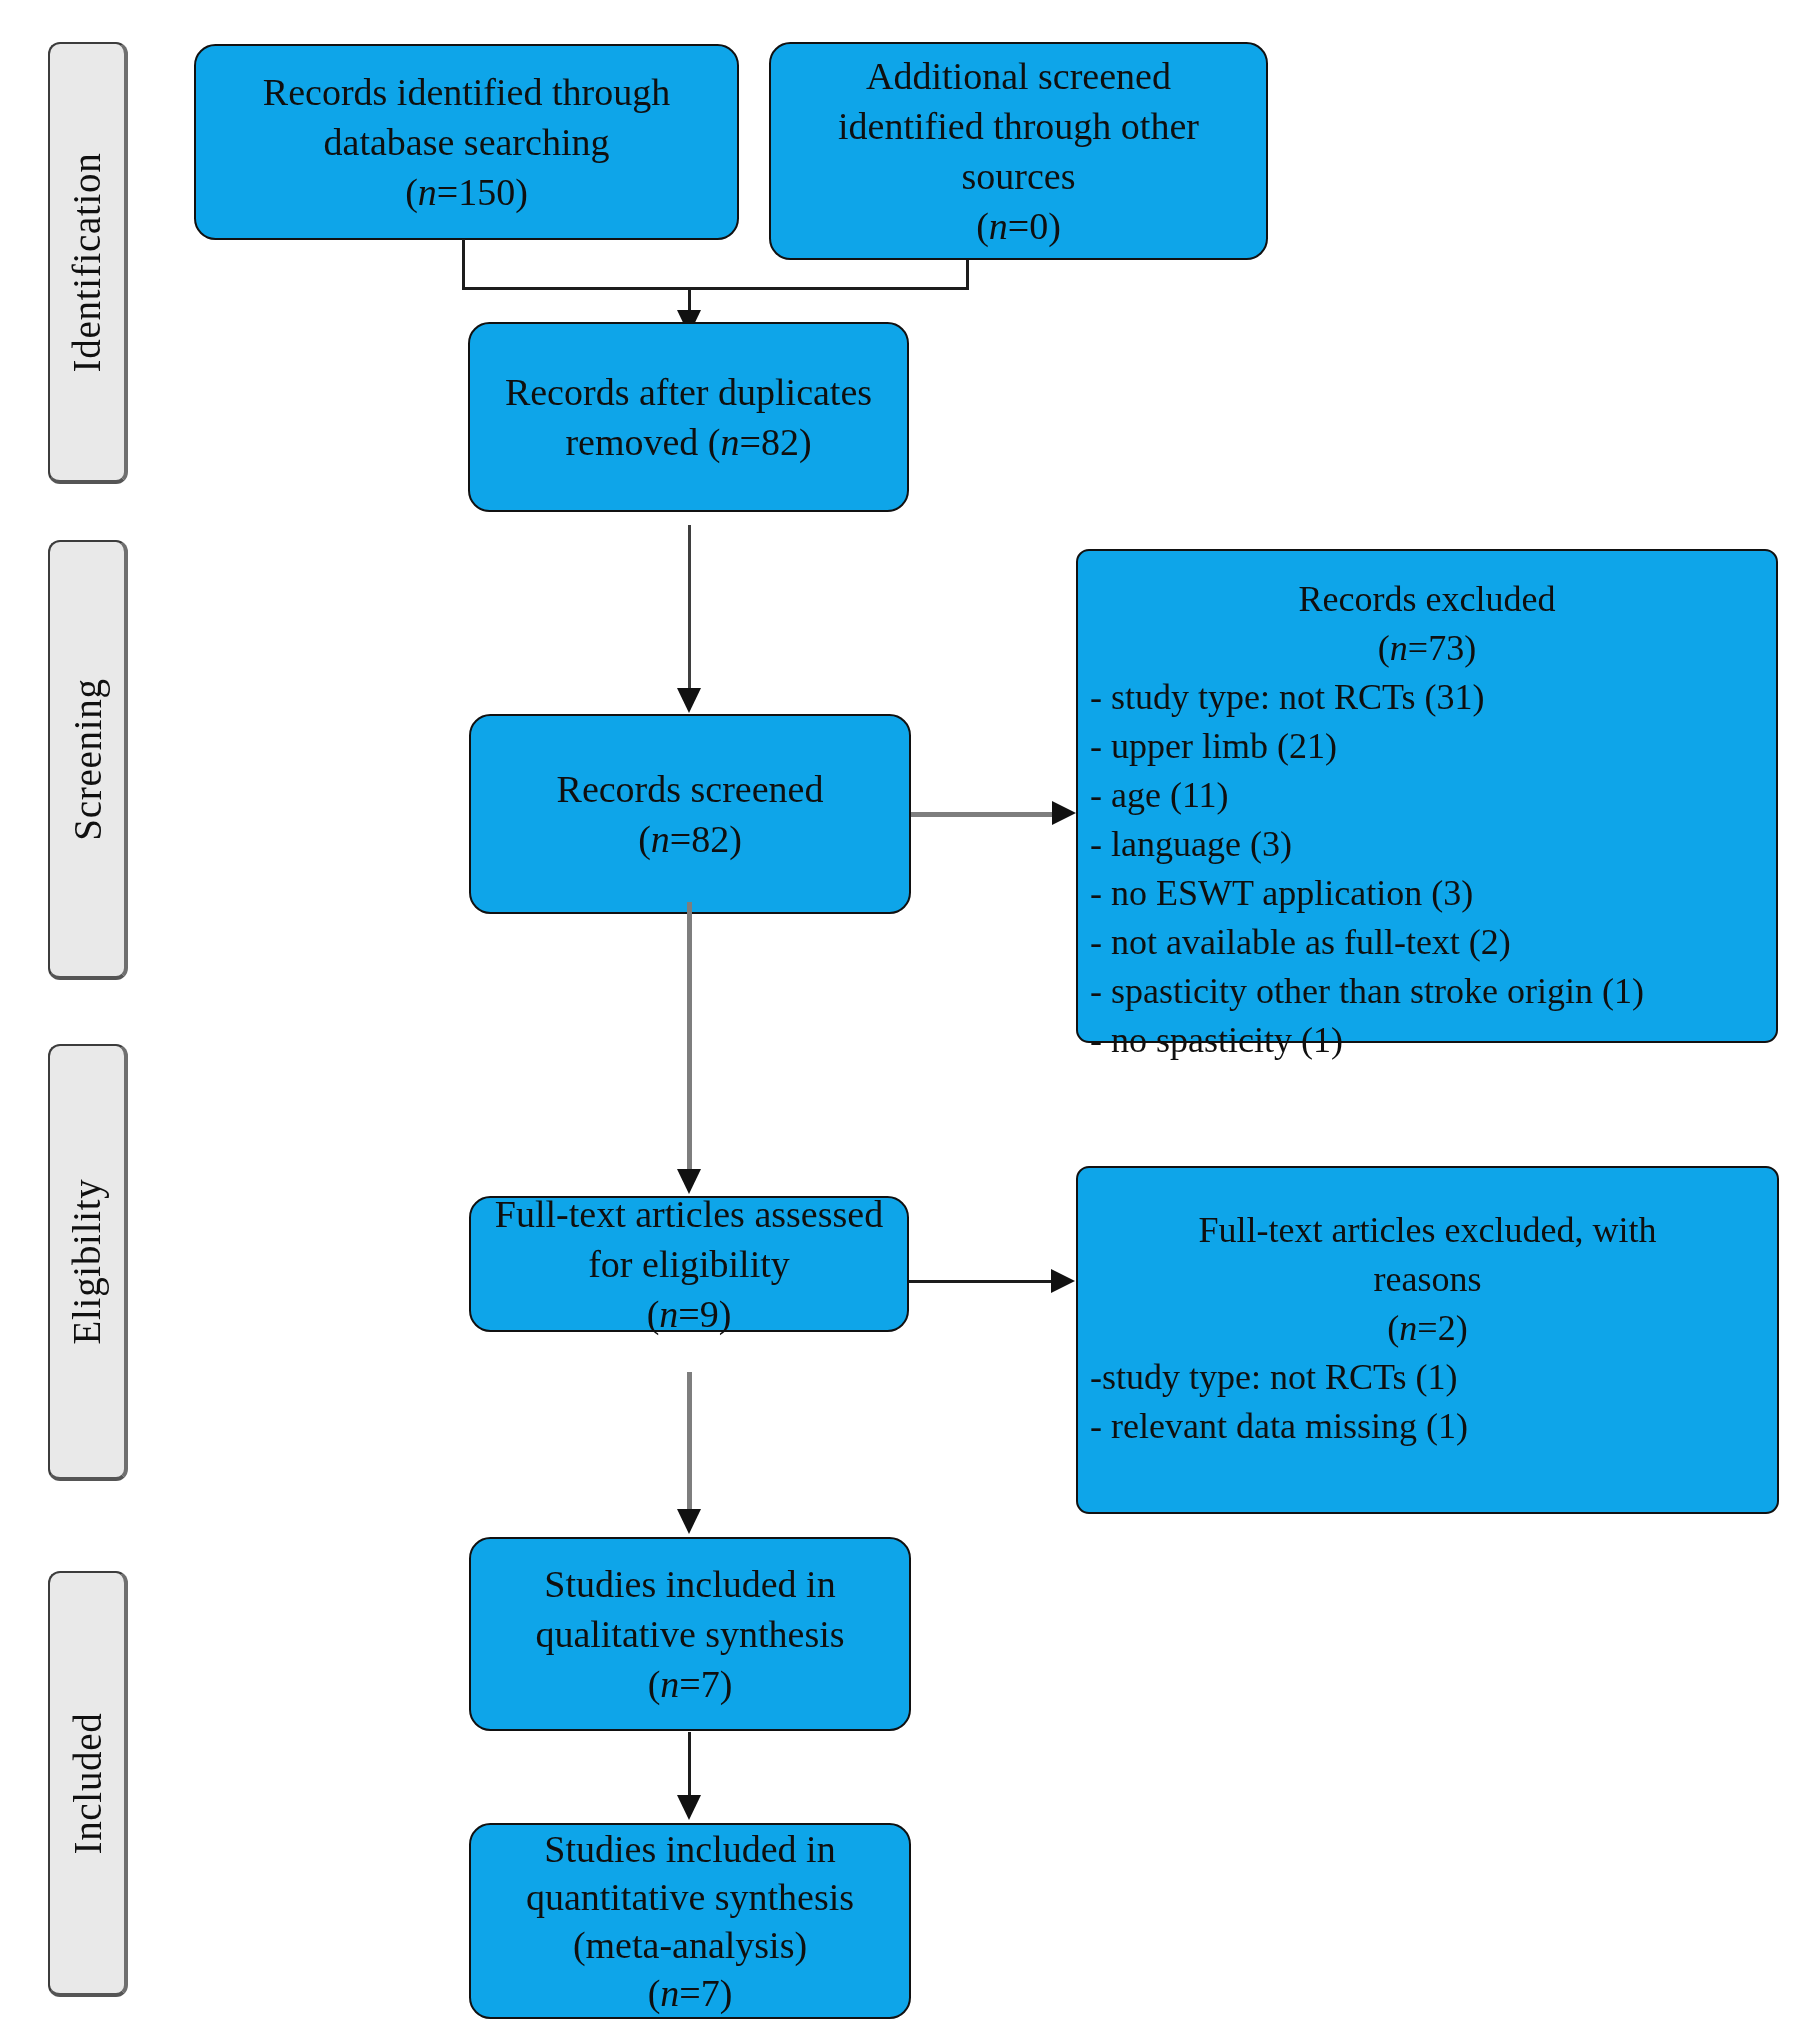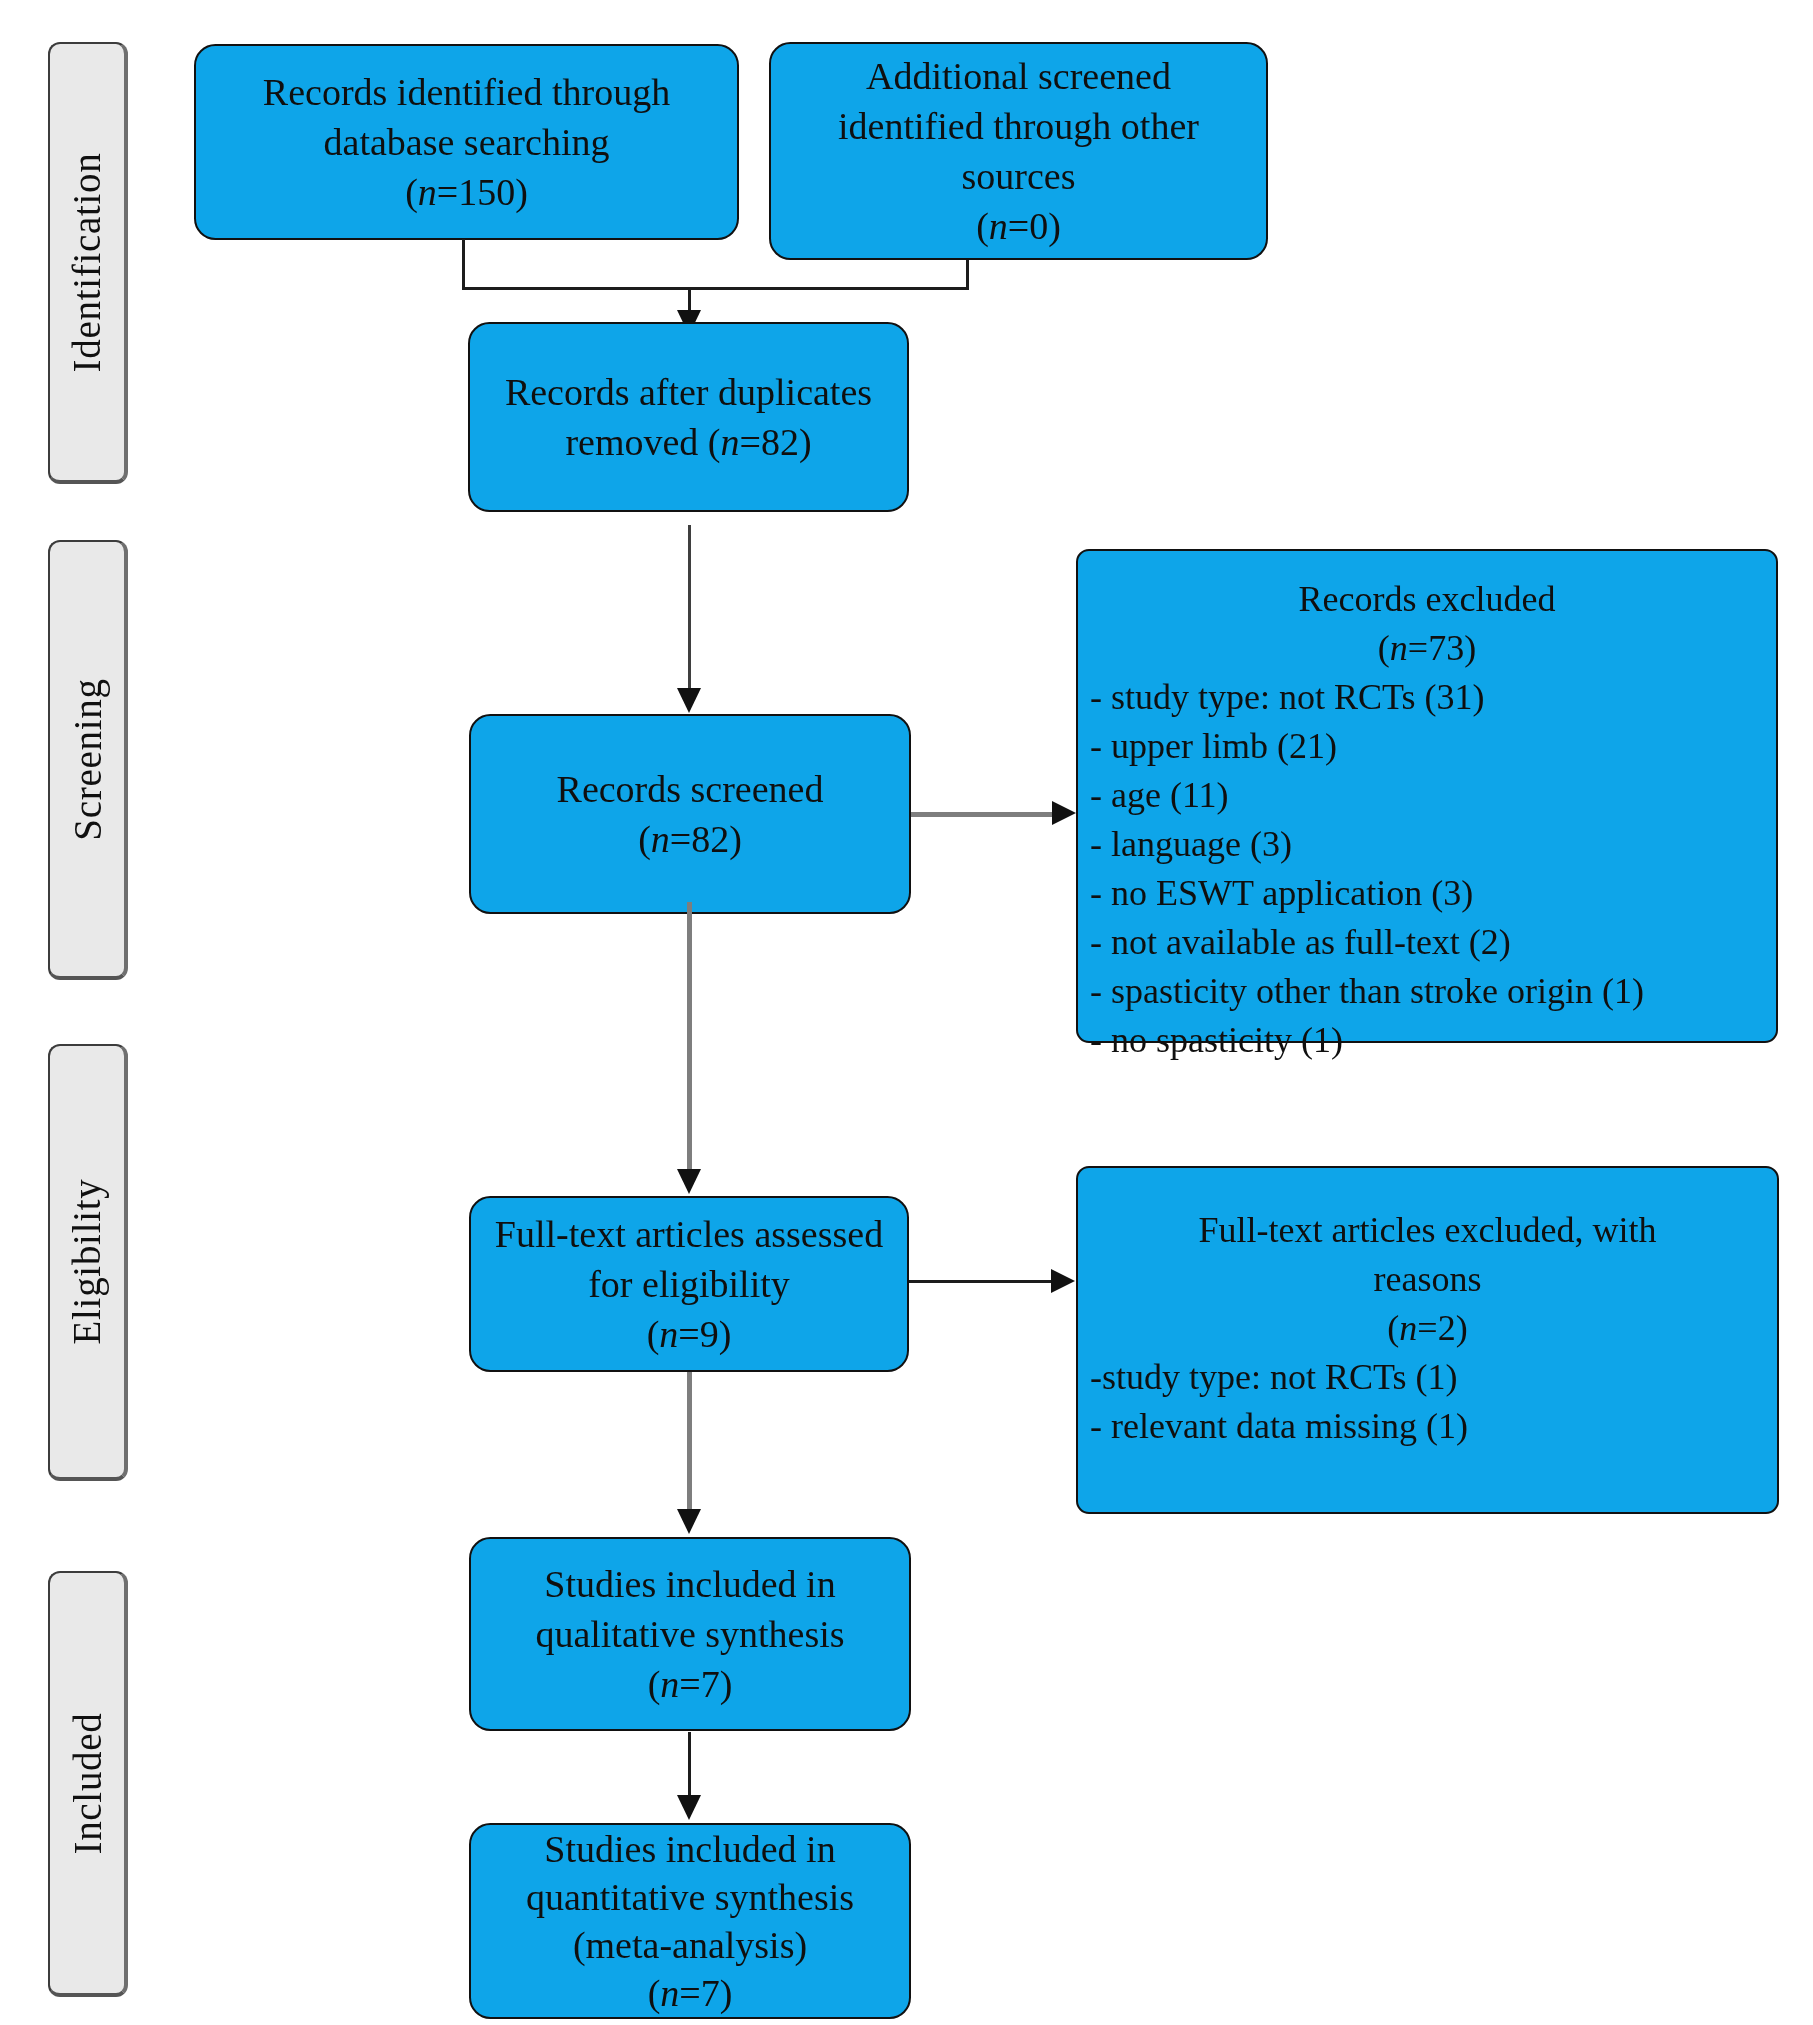--- a/index.html
+++ b/index.html
@@ -112,21 +112,21 @@
     <div class="line item">- language (3)</div>
     <div class="line item">- no ESWT application (3)</div>
     <div class="line item">- not available as full-text (2)</div>
     <div class="line item">- spasticity other than stroke origin (1)</div>
     <div class="line item">- no spasticity (1)</div>
   </div>
 
   <div class="cline gray" style="left:687px;top:902px;width:4.7px;height:268px;"></div>
   <div class="ah-down" style="left:677px;top:1169px;"></div>
 
-  <div class="box" style="left:469px;top:1196px;width:440px;height:176px;">
+  <div class="box" style="left:469px;top:1196px;width:440px;height:136px;">
     <div class="line">Full-text articles assessed</div>
     <div class="line">for eligibility</div>
     <div class="line">(<i>n</i>=9)</div>
   </div>
 
   <div class="cline" style="left:909px;top:1280px;width:145px;height:3.4px;"></div>
   <div class="ah-right" style="left:1051px;top:1269px;"></div>
 
   <div class="box big" id="box-ft-excluded" style="left:1076px;top:1118px;width:703px;height:348px;">
     <div class="line">Full-text articles excluded, with</div>

